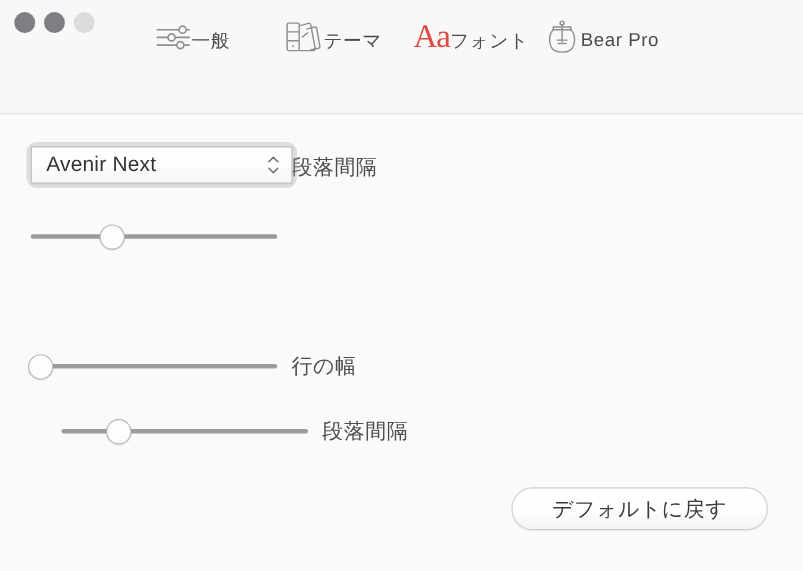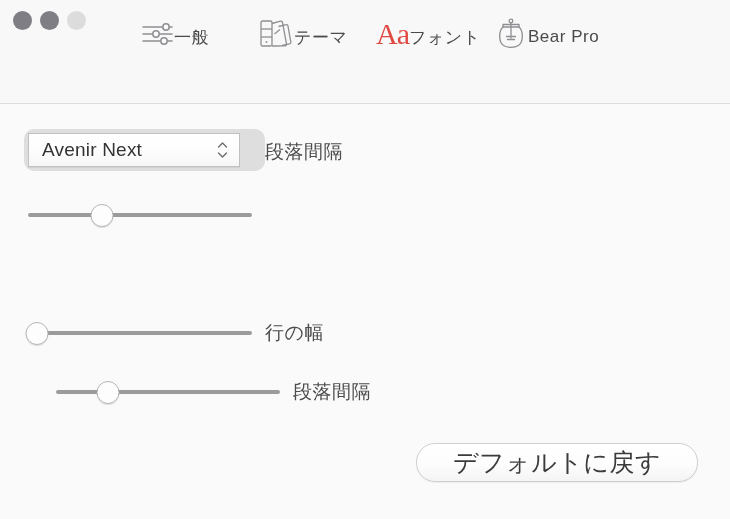--- a/index.html
+++ b/index.html
@@ -123,21 +123,21 @@
     height: 34px;
     padding: 4px;
     margin-left: -4px;
     margin-top: -4px;
     border-radius: 10px;
     box-sizing: content-box;
     background: rgba(160,160,160,0.30);
   }
   .popup {
     position: relative;
-    width: 212px;
+    width: 238px;
     height: 34px;
     border-radius: 0;
     background: linear-gradient(to bottom, #ffffff 0%, #fdfdfd 50%, #f6f6f6 100%);
     border: 1px solid #c0c0c0;
     box-sizing: border-box;
     display: flex;
     align-items: center;
     box-shadow: 0 1px 0 rgba(0,0,0,0.05);
   }
   .popup-value {
@@ -195,21 +195,21 @@
     bottom: 37px;
     height: 37px;
     padding: 0 36px;
     display: flex;
     align-items: center;
     justify-content: center;
     border-radius: 19px;
     background: linear-gradient(to bottom, #ffffff 0%, #fdfdfd 55%, #f4f4f4 100%);
     border: 1px solid #cfcfcf;
     box-shadow: 0 1px 1px rgba(0,0,0,0.06);
-    font-size: 25px;
+    font-size: 19px;
     color: #3b3b3b;
     letter-spacing: 0.5px;
     white-space: nowrap;
     cursor: default;
     user-select: none;
   }
 </style>
 </head>
 <body>
 

